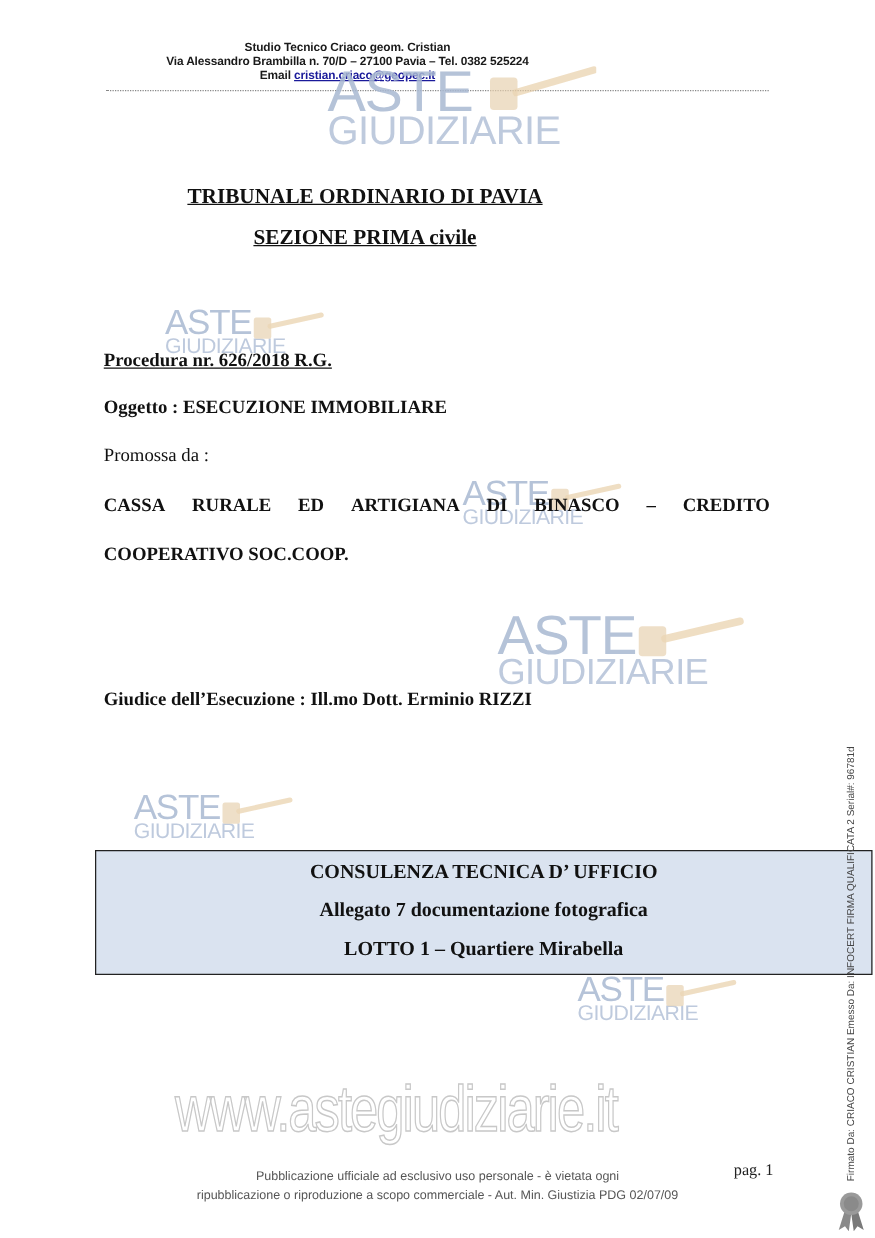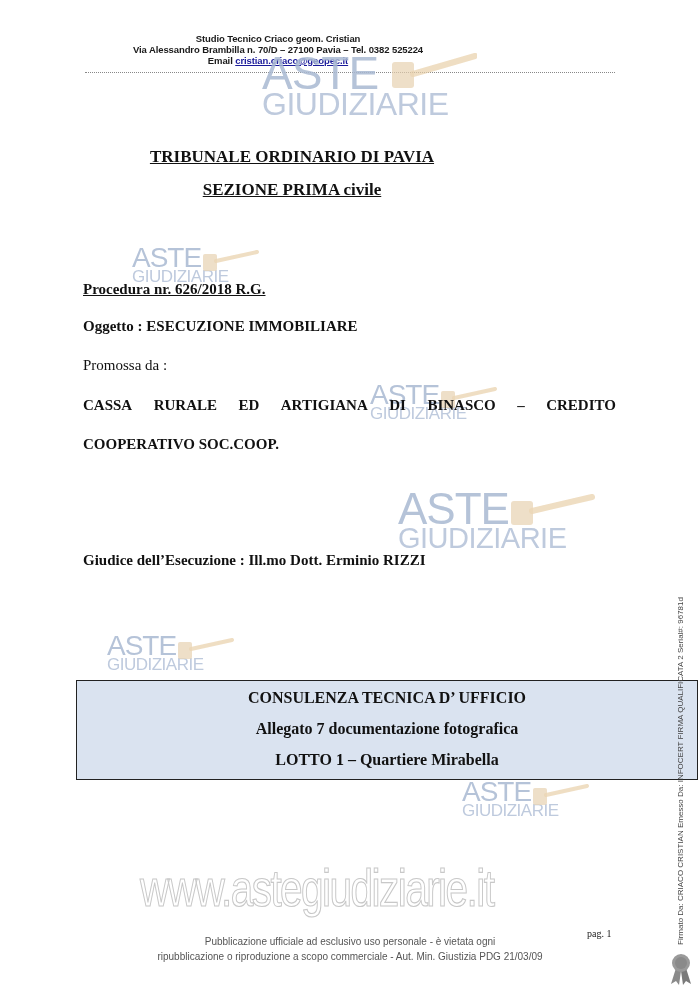--- a/index.html
+++ b/index.html
@@ -25,21 +25,21 @@
   .line.normal { font-weight: normal; }
   .just { left: 83px; width: 533px; font-size: 15px; font-weight: bold; display: flex; justify-content: space-between; }
 
   .box { left: 76px; top: 680px; width: 622px; height: 100px; background: #dae3f0; border: 1.5px solid #222; box-sizing: border-box; text-align: center; font-weight: bold; font-size: 16px; }
   .box div { line-height: 31px; }
   .box div:first-child { margin-top: 1px; }
 
   .website { left: 140px; top: 858px; width: 430px; text-align: center; font-family: "Liberation Sans", sans-serif; font-size: 52px; letter-spacing: -2px; color: #fff; -webkit-text-stroke: 1.2px #c8c8c8; transform: scaleX(0.78); transform-origin: left top; width: 560px; text-align: left; }
 
   .footer { left: 120px; width: 460px; text-align: center; font-family: "Liberation Sans", sans-serif; font-size: 10px; color: #555; line-height: 15px; }
-  .pag { left: 587px; top: 928px; font-size: 10px; color: #222; }
+  .pag { left: 587px; top: 928px; font-size: 13px; color: #222; }
 
   .sig { left: 676px; top: 945px; width: 380px; transform: rotate(-90deg); transform-origin: left top; font-family: "Liberation Sans", sans-serif; font-size: 8px; color: #444; white-space: nowrap; }
   .ribbon { left: 668px; top: 952px; width: 26px; height: 34px; }
 </style>
 </head>
 <body>
 
 <div class="abs hdr" style="top:33px;">Studio Tecnico Criaco geom. Cristian</div>
 <div class="abs hdr" style="top:44px;">Via Alessandro Brambilla n. 70/D – 27100 Pavia – Tel. 0382 525224</div>
 <div class="abs hdr" style="top:55px;">
@@ -123,21 +123,21 @@
 
 <div class="abs box">
   <div>CONSULENZA TECNICA D’ UFFICIO</div>
   <div>Allegato 7 documentazione fotografica</div>
   <div>LOTTO 1 – Quartiere Mirabella</div>
 </div>
 
 <div class="abs website">www.astegiudiziarie.it</div>
 
 <div class="abs footer" style="top:934px;">Pubblicazione ufficiale ad esclusivo uso personale - è vietata ogni</div>
-<div class="abs footer" style="top:949px;">ripubblicazione o riproduzione a scopo commerciale - Aut. Min. Giustizia PDG 21/03/09</div>
+<div class="abs footer" style="top:949px;">ripubblicazione o riproduzione a scopo commerciale - Aut. Min. Giustizia PDG 02/07/09</div>
 <div class="abs pag">pag. 1</div>
 
 <div class="abs sig">Firmato Da: CRIACO CRISTIAN Emesso Da: INFOCERT FIRMA QUALIFICATA 2 Serial#: 96781d</div>
 <svg class="abs ribbon" viewBox="0 0 26 34">
   <path d="M8 16 L3 32 L8 29 L11 33 L13 19 Z" fill="#8a8a8a"></path>
   <path d="M18 16 L23 32 L18 29 L15 33 L13 19 Z" fill="#7a7a7a"></path>
   <circle cx="13" cy="11" r="9" fill="#9a9a9a"></circle>
   <circle cx="13" cy="11" r="6" fill="#8a8a8a"></circle>
 </svg>
 

